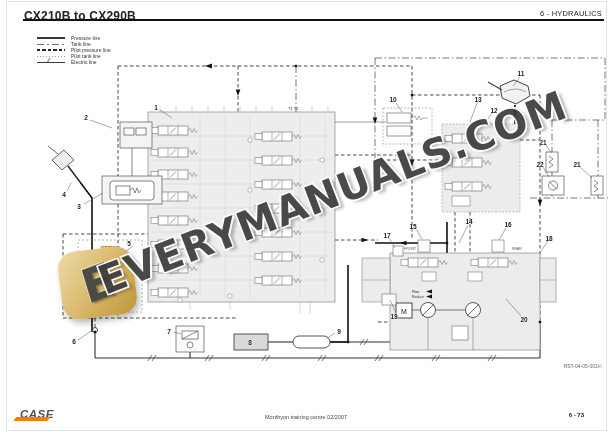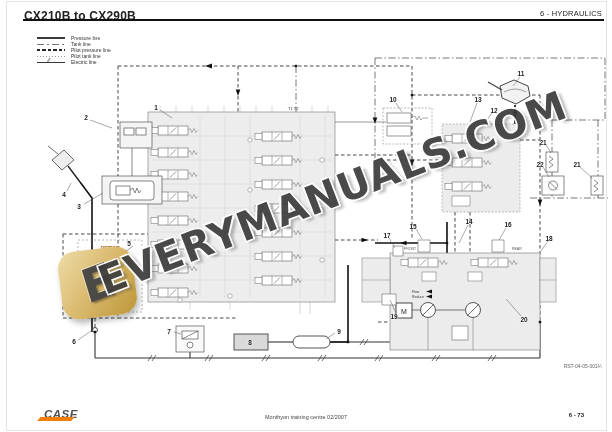--- a/index.html
+++ b/index.html
@@ -42,21 +42,21 @@
      transform:rotate(-14deg) skewX(-4deg);text-shadow:2px 2px 2px rgba(0,0,0,.35),-1px -1px 0 rgba(255,255,255,.45);}
   .wm-text{position:absolute;left:100px;top:262px;z-index:6;white-space:nowrap;line-height:1;
      transform:rotate(-21deg);transform-origin:0 50%;
      font-family:"DejaVu Sans",sans-serif;font-weight:bold;font-size:40px;letter-spacing:1px;
      color:#3d3d3d;opacity:.93;
      text-shadow:-1.5px -1.5px 0 #fff,1.5px -1.5px 0 #fff,-1.5px 1.5px 0 #fff,1.5px 1.5px 0 #fff,4px 4px 3px rgba(70,70,70,.38);}
 
   .fig-ref{position:absolute;right:10px;top:363px;font-size:5px;color:#666;z-index:3;}
 
   
-  .case-logo{position:absolute;left:44px;top:404px;z-index:3;}
+  .case-logo{position:absolute;left:20px;top:404px;z-index:3;}
   .case-logo .brand{font-family:"Liberation Sans",sans-serif;font-style:italic;font-weight:bold;
      font-size:11.5px;letter-spacing:.5px;color:#4f5052;}
   .case-swoosh{position:absolute;left:-5px;top:12.5px;width:34px;height:3.6px;background:#f07f09;
      transform:skewX(-38deg);}
   .ftr-center{position:absolute;left:0;right:0;top:414px;text-align:center;font-size:5.5px;color:#444;}
   .ftr-page{position:absolute;right:28px;top:412px;font-size:6px;font-weight:bold;color:#222;}
 </style>
 </head>
 <body>
 

